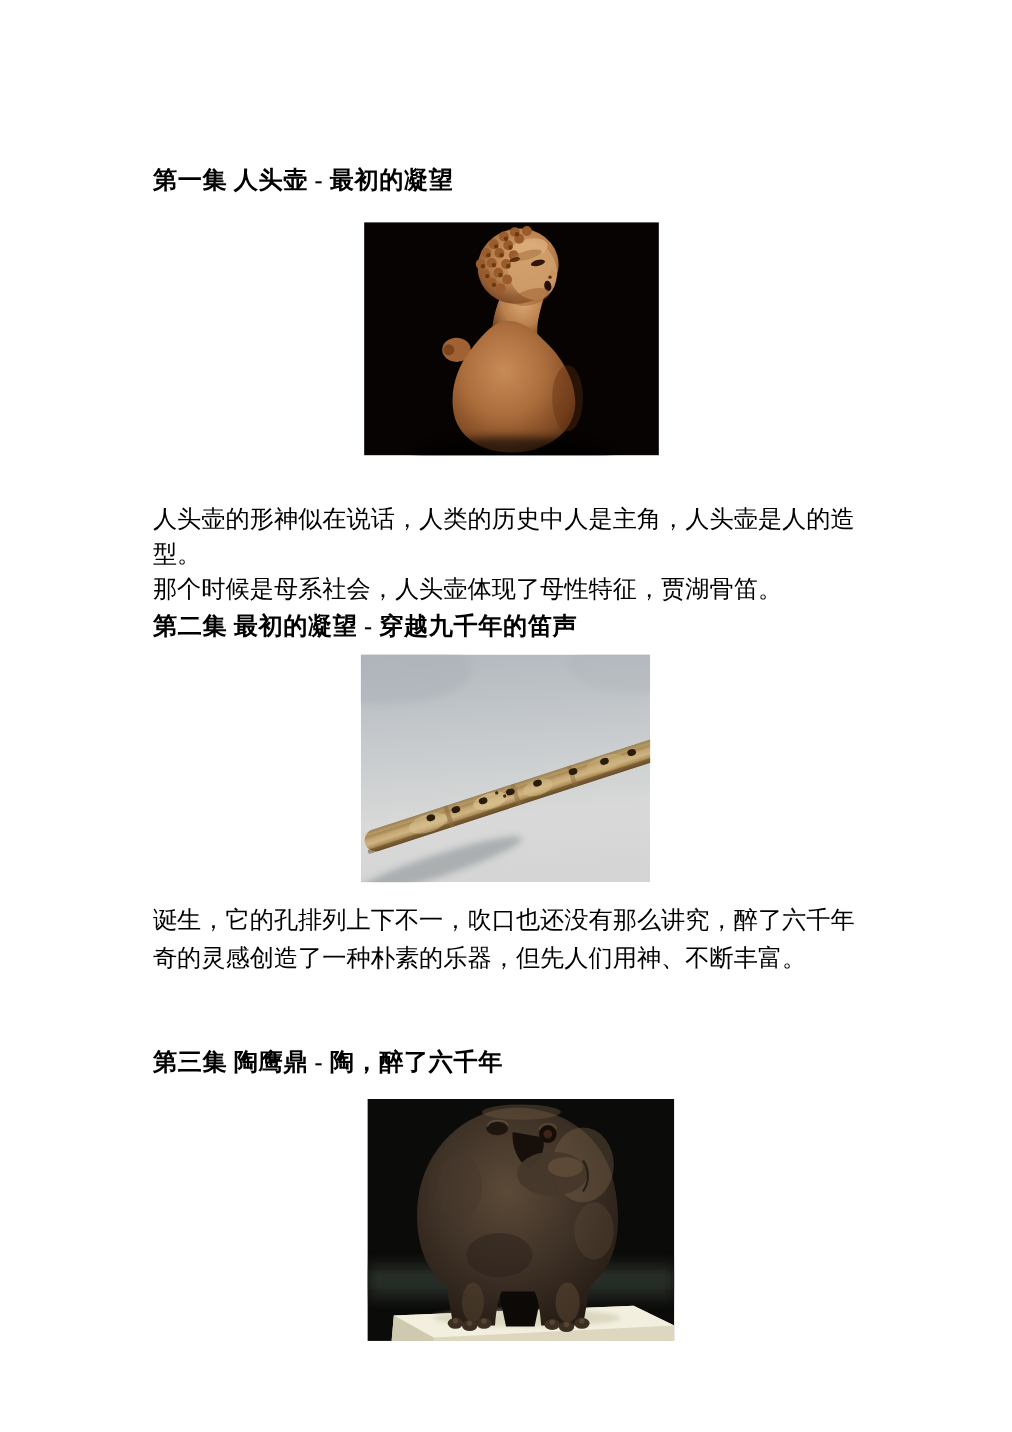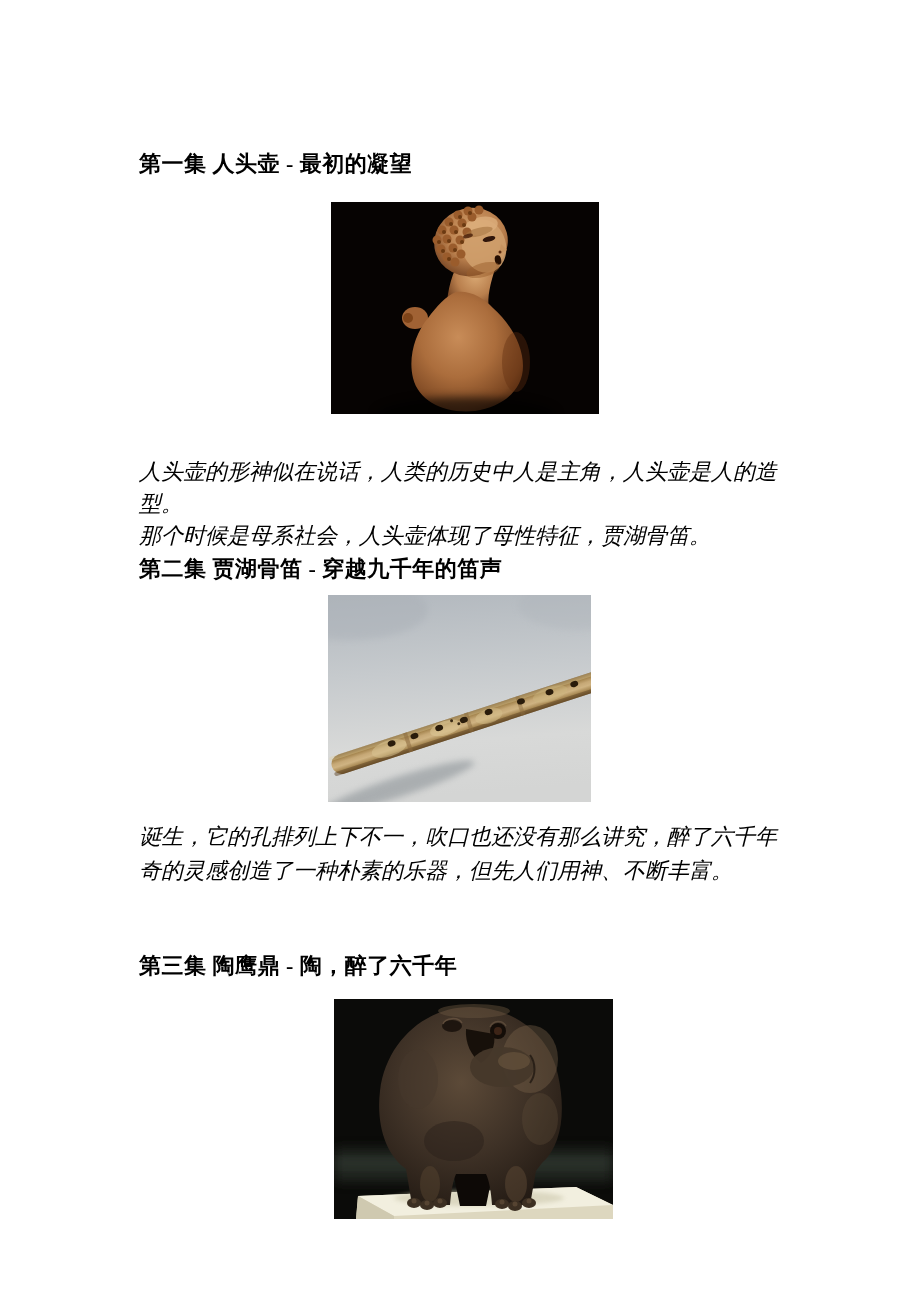--- a/index.html
+++ b/index.html
@@ -11,21 +11,21 @@
     font-family:"Liberation Serif","DejaVu Serif",serif;
     color:#000000;
   }
   .ep-heading{
     position:absolute;left:139px;margin:0;
     font-size:22px;font-weight:bold;line-height:30px;
     letter-spacing:0.5px;white-space:nowrap;color:#000;
   }
   .ep-paragraph{
     position:absolute;left:139px;margin:0;
-    font-size:22px;color:#000;font-style:italic;
+    font-size:22px;color:#000;
   }
   .ep-paragraph .line{display:block;}
   .p1 .line{line-height:32px;}
   .p2 .line{line-height:34px;}
   figure.photo{position:absolute;margin:0;padding:0;line-height:0;}
   figure.photo svg{display:block;}
 </style>
 </head>
 <body>
 
@@ -115,21 +115,21 @@
       </svg>
     </figure>
 
     <p class="ep-paragraph p1" style="top:456px;width:665px">
       <span class="line">人头壶的形神似在说话，人类的历史中人是主角，人头壶是人的造型。</span>
       <span class="line">那个时候是母系社会，人头壶体现了母性特征，贾湖骨笛。</span>
     </p>
   </section>
 
   <section>
-    <h2 class="ep-heading" style="top:554px">第二集 贾湖骨笛 - 穿越九千年的笛声</h2>
+    <h2 class="ep-heading" style="top:554px">第二集 最初的凝望 - 穿越九千年的笛声</h2>
 
     <figure class="photo" style="left:328px;top:595px;width:263px;height:207px">
       <svg width="263" height="207" viewBox="0 0 263 207">
         <defs>
           <linearGradient id="g2bg" x1="0" y1="0" x2="0.1" y2="1">
             <stop offset="0%" stop-color="#b2b8be"></stop>
             <stop offset="40%" stop-color="#c6cacd"></stop>
             <stop offset="75%" stop-color="#d8d9d8"></stop>
             <stop offset="100%" stop-color="#d4d5d4"></stop>
           </linearGradient>

